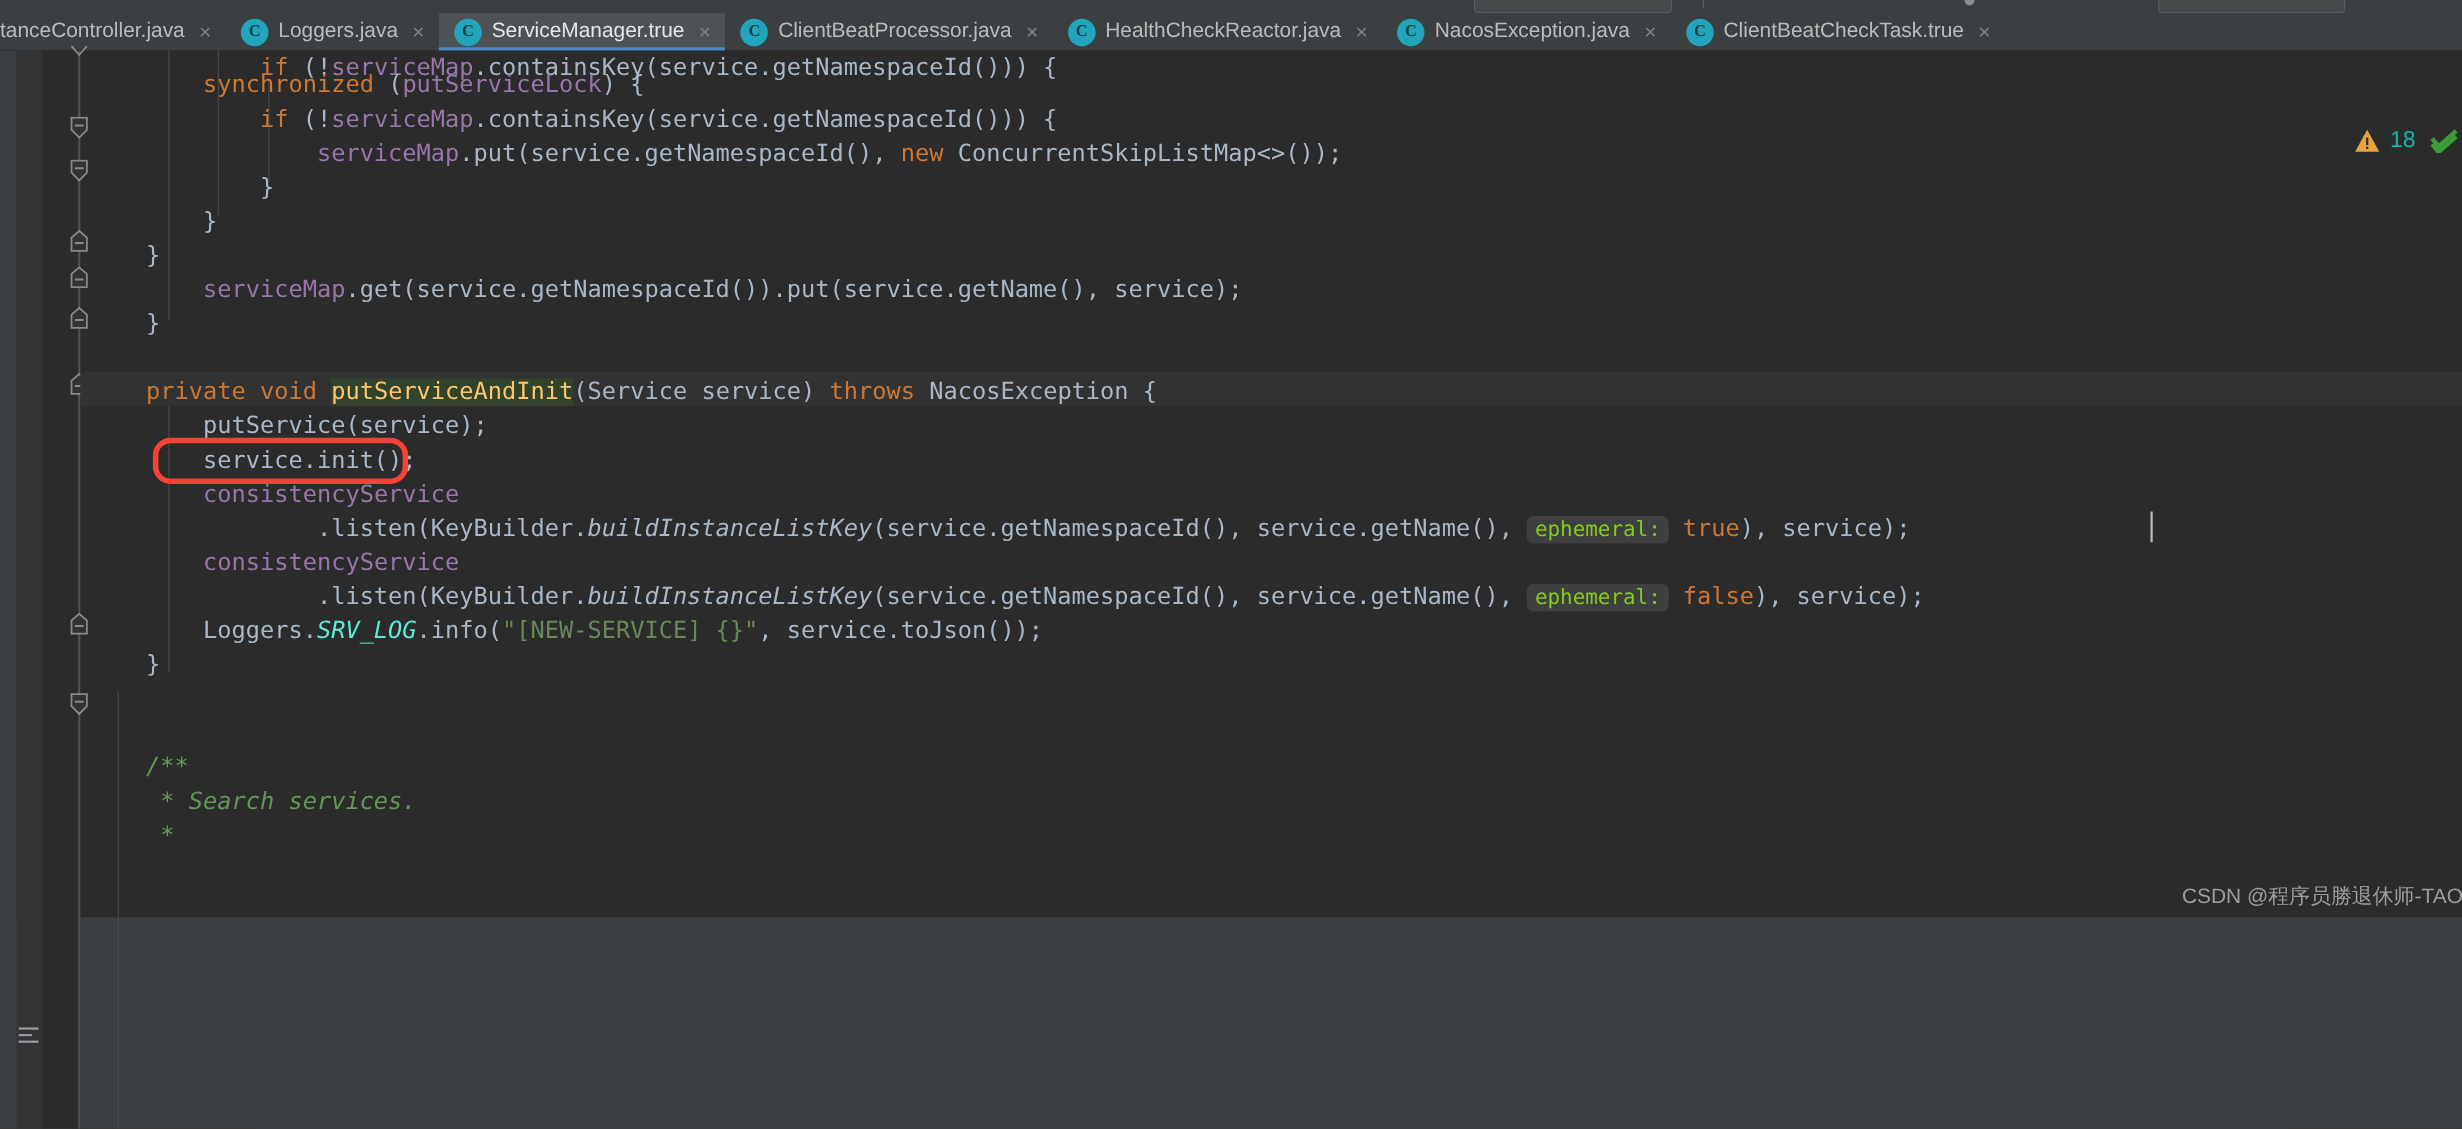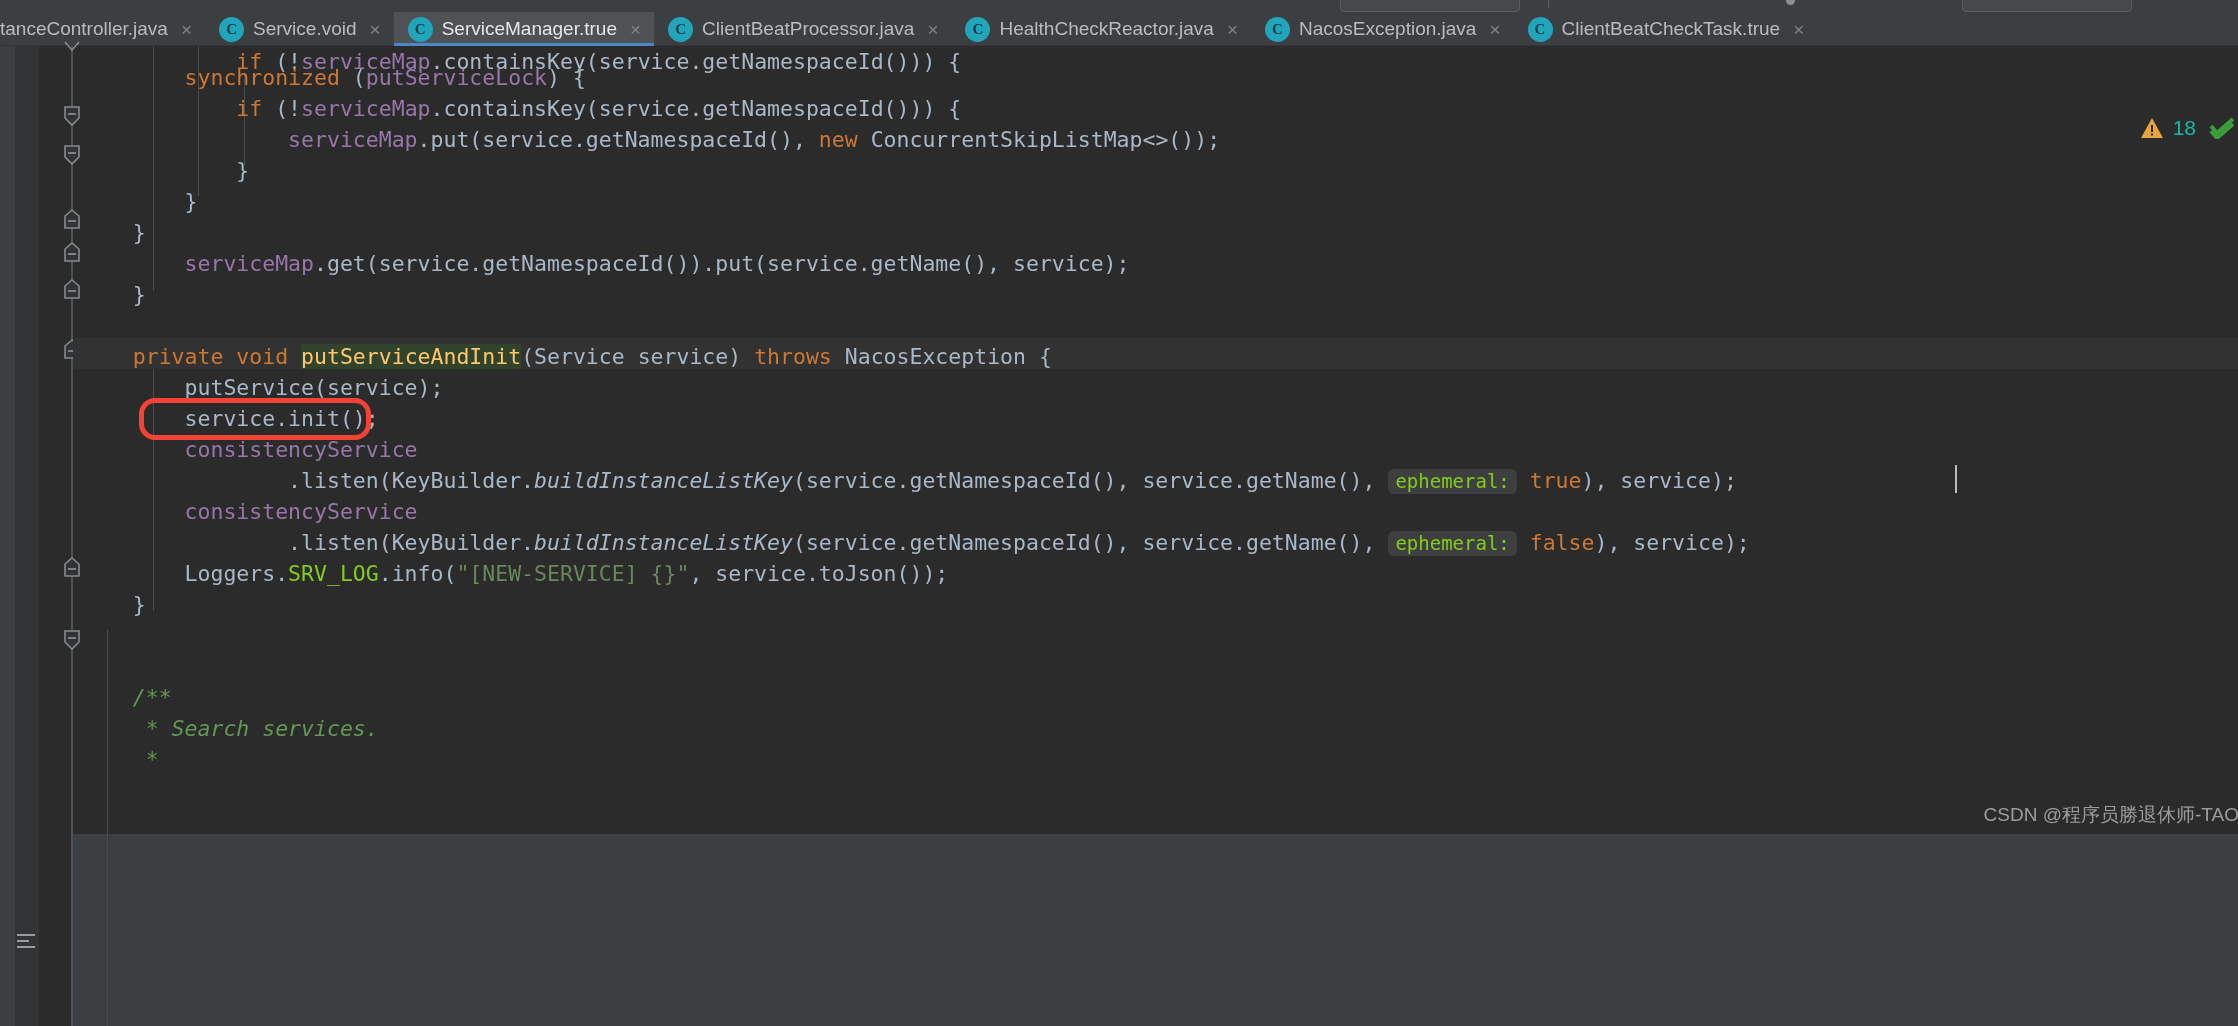--- a/index.html
+++ b/index.html
@@ -101,21 +101,21 @@
     font-size:21.5px; line-height:31px; white-space:pre;
   }
   .line{ position:absolute; left:0; height:31px; width:2238px; }
 
   
   .kw   { color:#cc7832; }
   .fld  { color:#9876aa; }
   .txt  { color:#a9b7c6; }
   .str  { color:#6a8759; }
   .cmt  { color:#629755; font-style:italic; }
-  .stat { color:#84cc16; }
+  .stat { color:#5eead4; font-style:italic; }
   .statm{ color:#a9b7c6; font-style:italic; }
   .mthdecl{ color:#ffc66d; background:#31442b; }
 
   .hint{
     color:#84cc16; background:#3d3f41; border-radius:6px;
     padding:1px 7px 2px 7px; font-size:19px;
   }
 
   
   .caret{
@@ -157,21 +157,21 @@
   <div class="ghost b"></div>
 </div>
 
 <div class="tabbar" id="tabbar">
     <div class="tab clipped">
       <span>tanceController.java</span>
       <span class="tabclose">×</span>
     </div>
     <div class="tab">
       <span class="cicon">C</span>
-      <span>Service.void</span>
+      <span>Loggers.java</span>
       <span class="tabclose">×</span>
     </div>
     <div class="tab active">
       <span class="cicon">C</span>
       <span>ServiceManager.true</span>
       <span class="tabclose">×</span>
     </div>
     <div class="tab">
       <span class="cicon">C</span>
       <span>ClientBeatProcessor.java</span>

